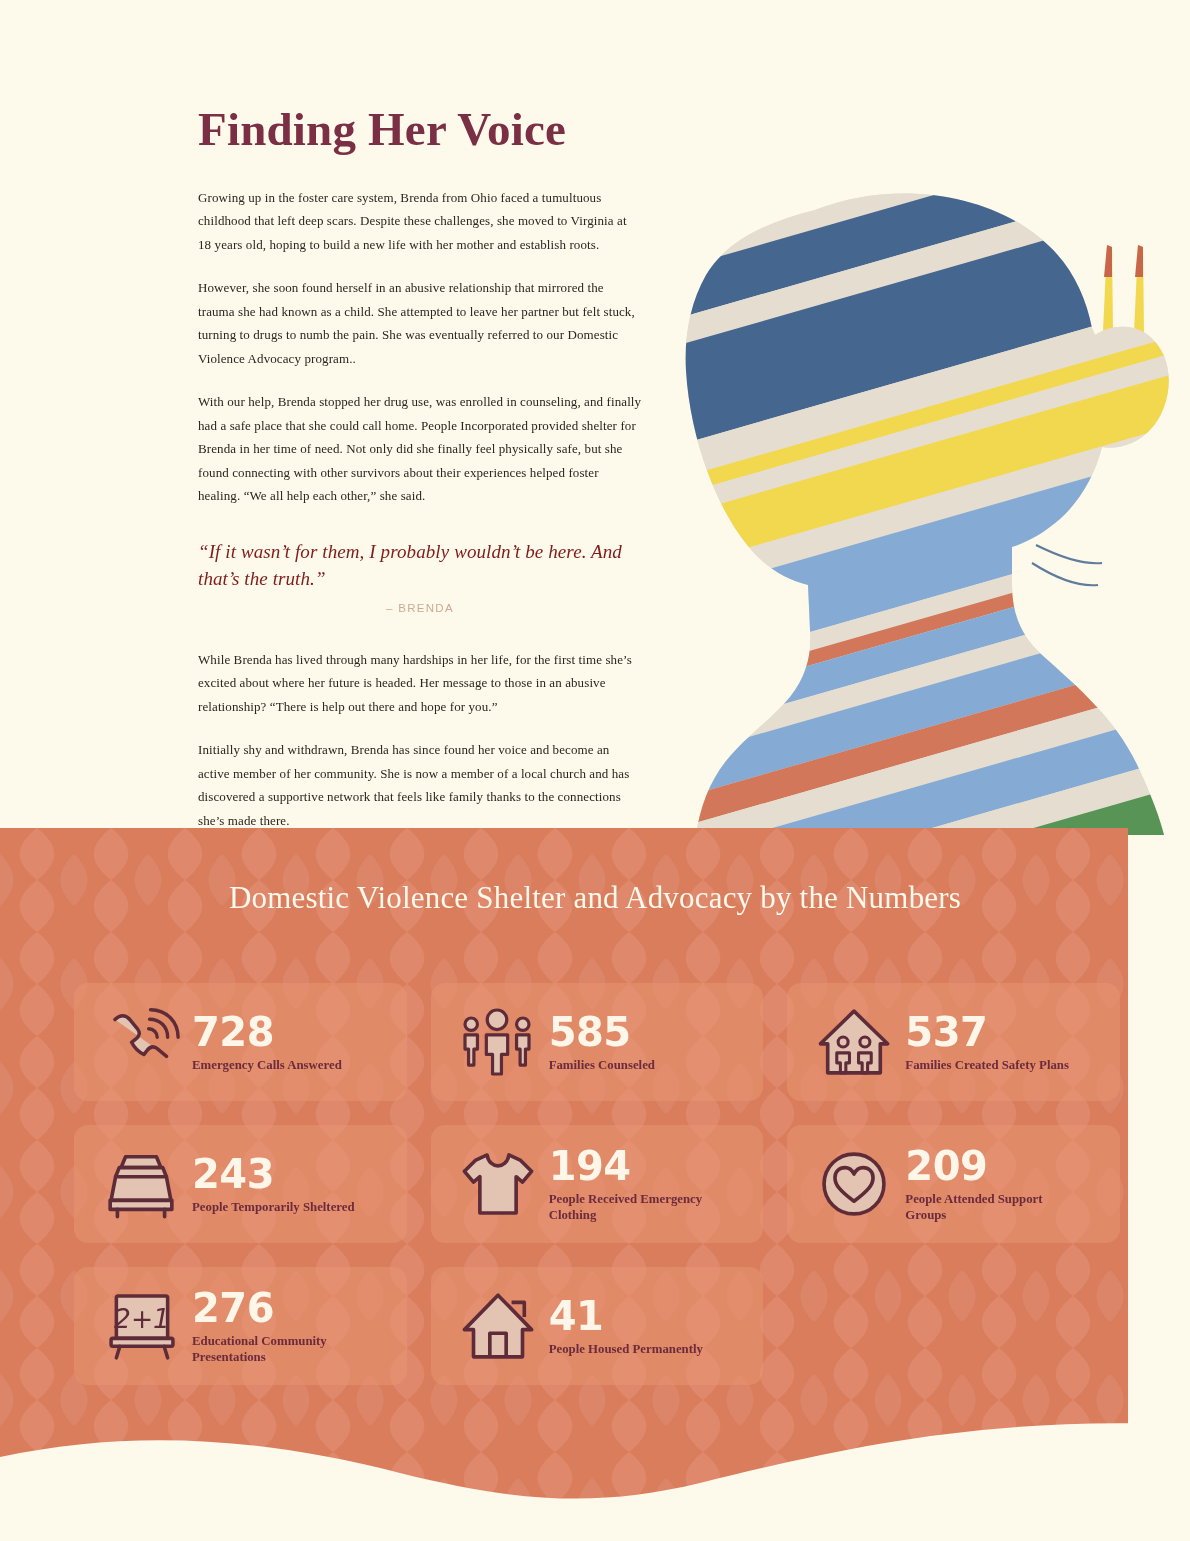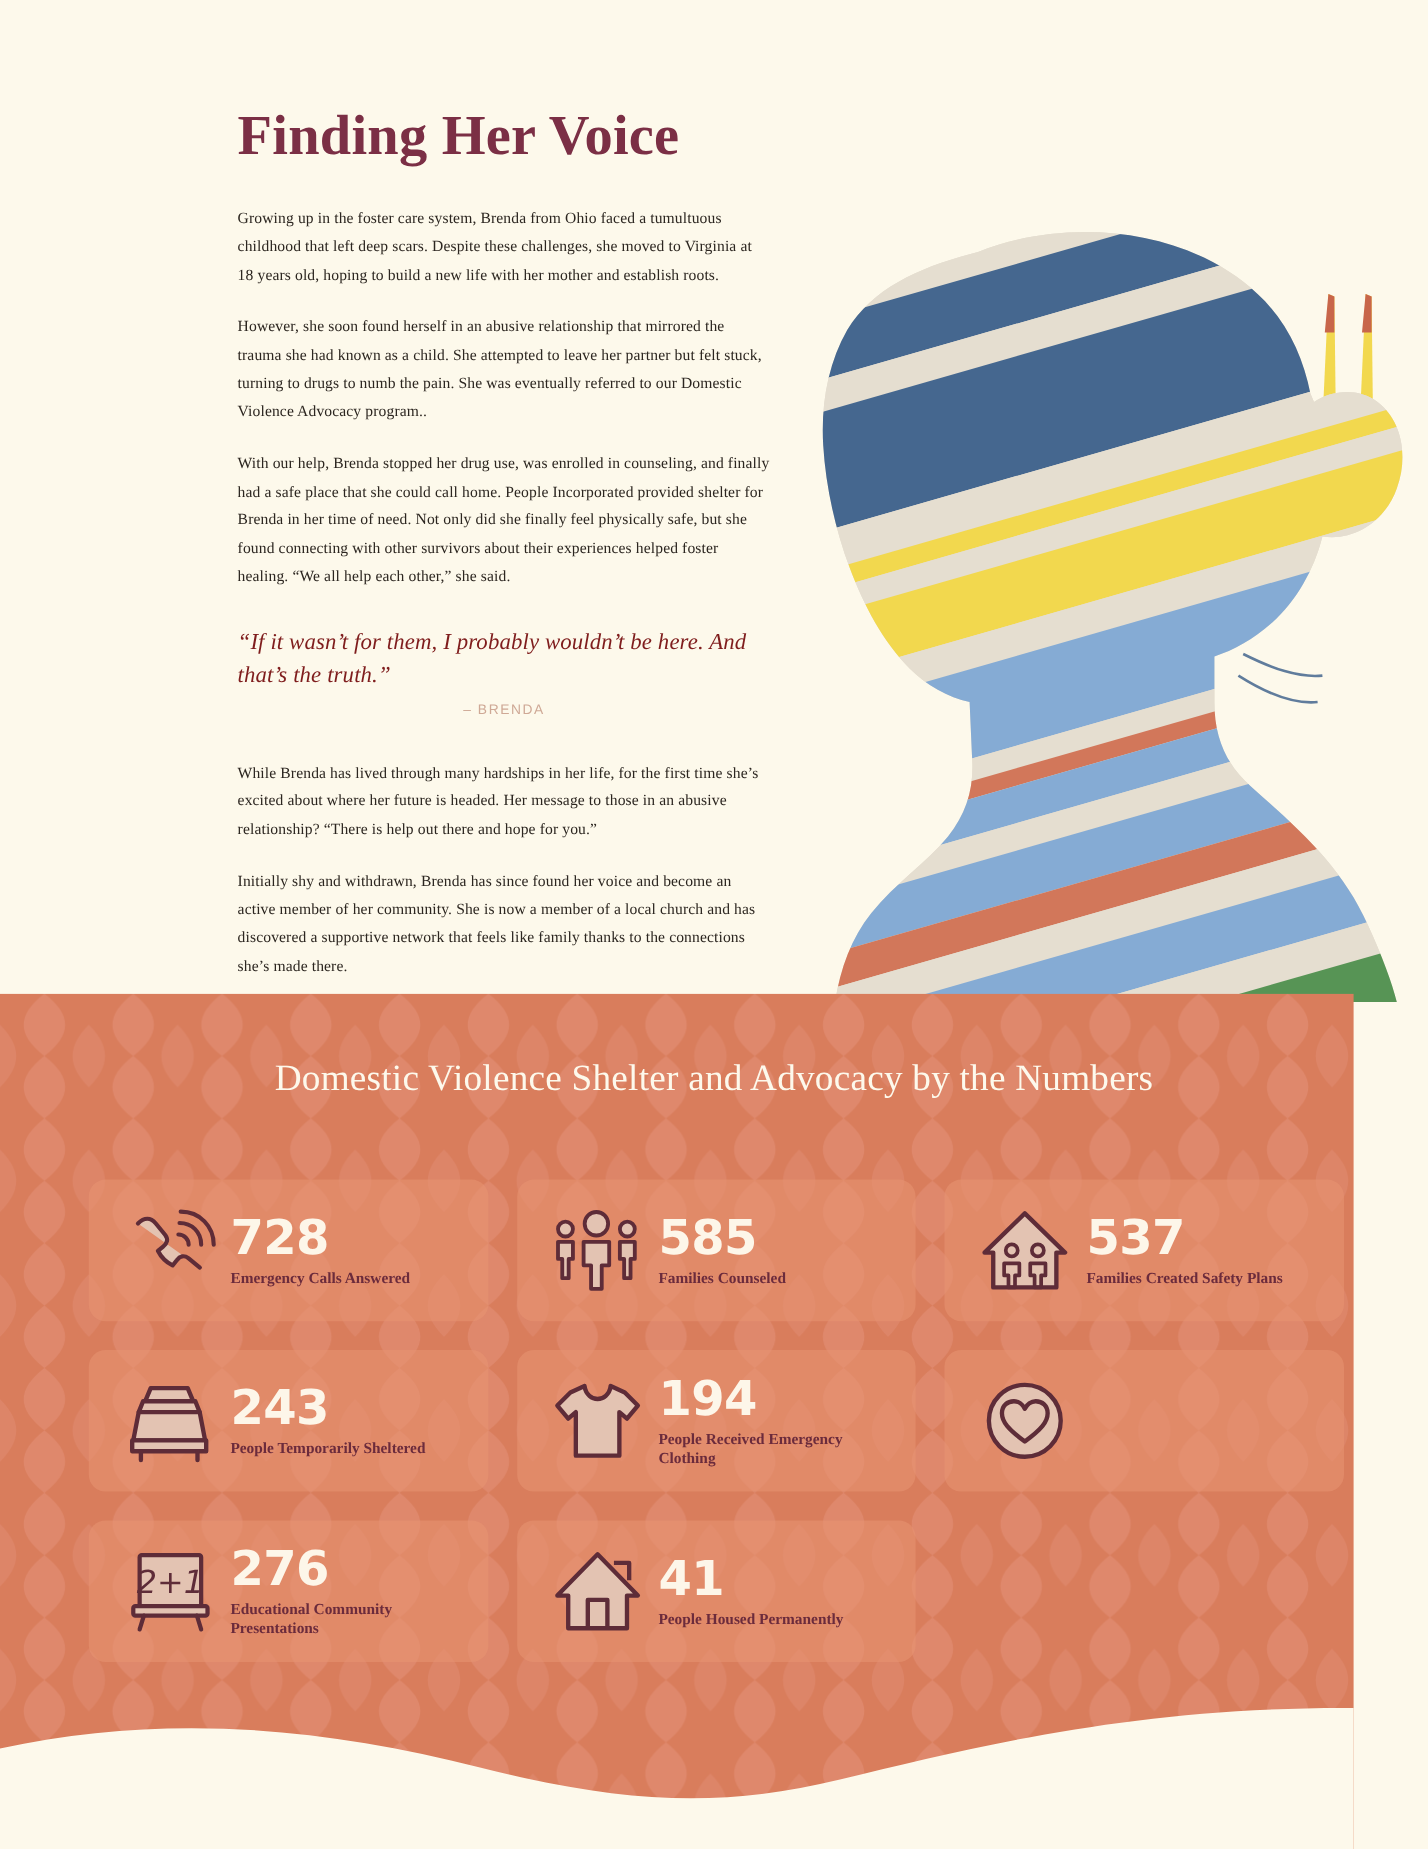--- a/index.html
+++ b/index.html
@@ -20,21 +20,21 @@
     position: absolute;
     left: 0; top: 0;
     width: 1190px;
     height: 828px;
     background: #fdf9eb;
   }
 
   #story-column {
     position: absolute;
     left: 198px;
-    top: 88px;
+    top: 104px;
     width: 444px;
   }
 
   #page-title {
     font-family: "Liberation Serif", serif;
     font-size: 47px;
     font-weight: bold;
     color: #7b2f45;
     letter-spacing: 0.2px;
     margin: 0 0 30px 0;
@@ -390,20 +390,24 @@
     </div>
 
     <div class="stat-card">
       <div class="stat-icon">
         <svg viewBox="0 0 86 86" width="78" height="78">
           <circle cx="43" cy="43" r="33" fill="#e3c3b2" stroke="#5e2c38" stroke-width="4"></circle>
           <path d="M43,62 C 28,51 22,44 22,36 C 22,29 27,25 33,25 C 37,25 41,28 43,32
                    C 45,28 49,25 53,25 C 59,25 64,29 64,36 C 64,44 58,51 43,62 Z" fill="none" stroke="#5e2c38" stroke-width="4" stroke-linejoin="round"></path>
         </svg>
       </div>
+      <div class="stat-text">
+        <div class="stat-value">209</div>
+        <div class="stat-label">People Attended Support Groups</div>
+      </div>
     </div>
 
     <div class="stat-card">
       <div class="stat-icon">
         <svg viewBox="0 0 86 80" width="76" height="72">
           <rect x="14" y="6" width="58" height="48" rx="2" fill="#e3c3b2" stroke="#5e2c38" stroke-width="4"></rect>
           <rect x="8" y="54" width="70" height="9" rx="2" fill="#e3c3b2" stroke="#5e2c38" stroke-width="4"></rect>
           <g stroke="#5e2c38" stroke-width="4" stroke-linecap="round">
             <path d="M18,63 L14,76"></path>
             <path d="M68,63 L72,76"></path>

